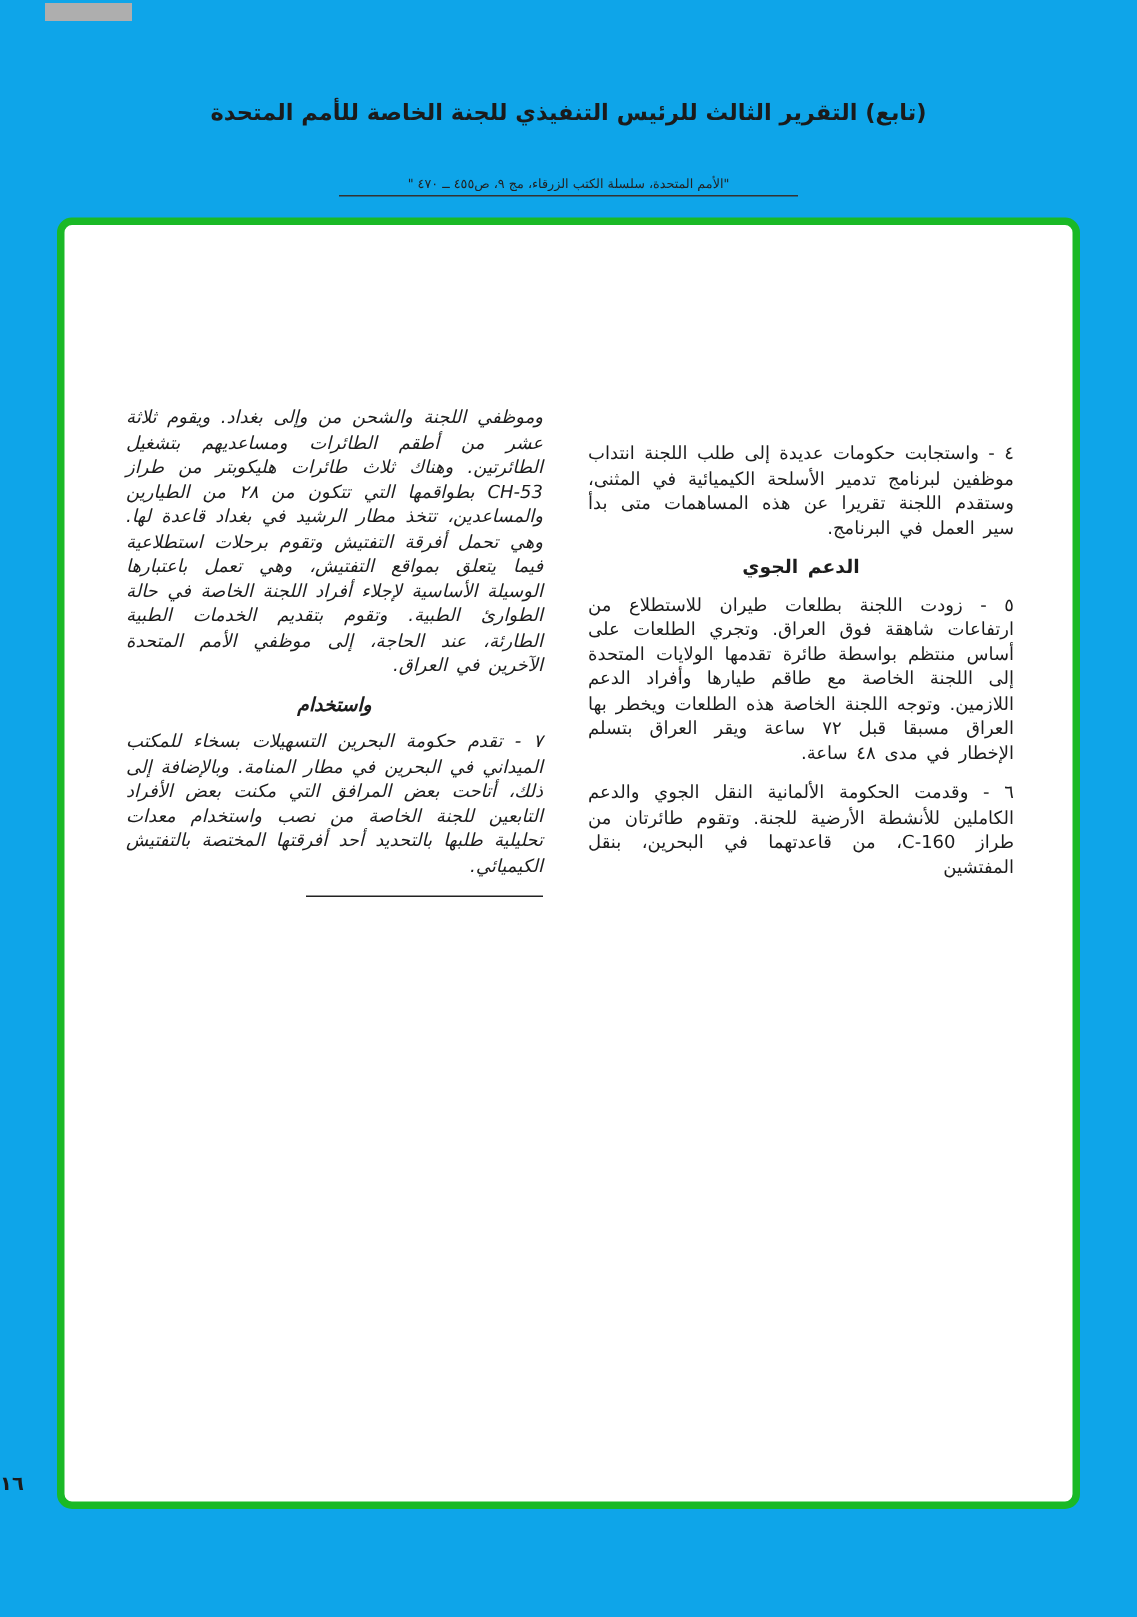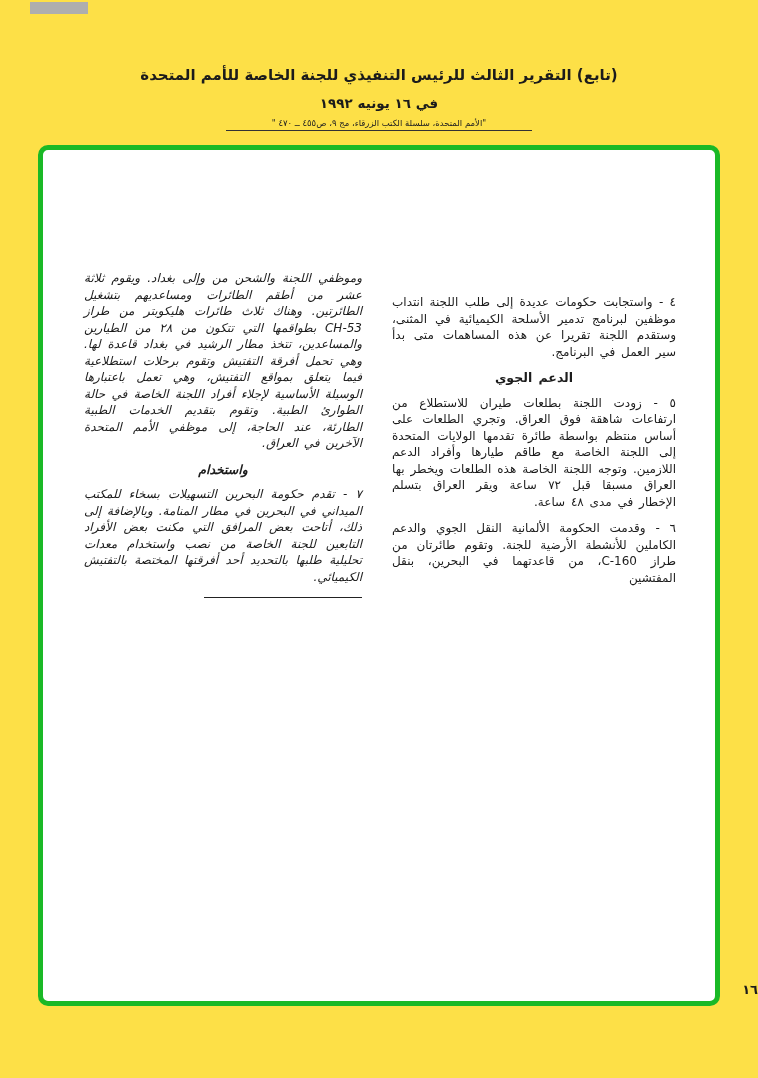--- a/index.html
+++ b/index.html
@@ -1,21 +1,21 @@
 <!DOCTYPE html>
 <html lang="ar"><head>
 <meta charset="utf-8">
 <style>
   * { margin: 0; padding: 0; box-sizing: border-box; }
   html, body { background: #ffffff; }
   .page {
     position: relative;
     width: 758px;
     height: 1078px;
-    background: #fde047;
+    background: #0ea5e9;
     overflow: hidden;
     font-family: "DejaVu Sans", sans-serif;
     color: #1b1b1b;
   }
   .corner-mark {
     position: absolute;
     left: 30px;
     top: 2px;
     width: 58px;
     height: 12px;
@@ -92,36 +92,35 @@
     width: 158px;
     height: 0;
     border-top: 1px solid #222222;
     margin-top: 12px;
   }
   .page-number {
     position: absolute;
     top: 982px;
     left: 0;
     width: 100%;
-    text-align: right;
+    text-align: left;
     font-weight: bold;
     font-size: 13px;
     direction: rtl;
   }
 </style>
 </head>
 <body>
 
 <div class="page">
 
   <div class="corner-mark"></div>
 
   <div class="header-title">(تابع) التقرير الثالث للرئيس التنفيذي للجنة الخاصة للأمم المتحدة</div>
 
-  <div class="header-date">في ١٦ يونيه ١٩٩٢</div>
 
   <div class="header-source">"الأمم المتحدة، سلسلة الكتب الزرقاء، مج ٩، ص٤٥٥ ــ ٤٧٠ "</div>
 
   <div class="header-rule"></div>
 
   <div class="frame" style="border-color: rgb(26, 185, 38);">
 
     <div class="col right-col">
       <p>٤ -  واستجابت حكومات عديدة إلى طلب اللجنة انتداب موظفين لبرنامج تدمير الأسلحة الكيميائية في المثنى، وستقدم اللجنة تقريرا عن هذه المساهمات متى بدأ سير العمل في البرنامج.</p>
       <div class="heading">الدعم الجوي</div>

